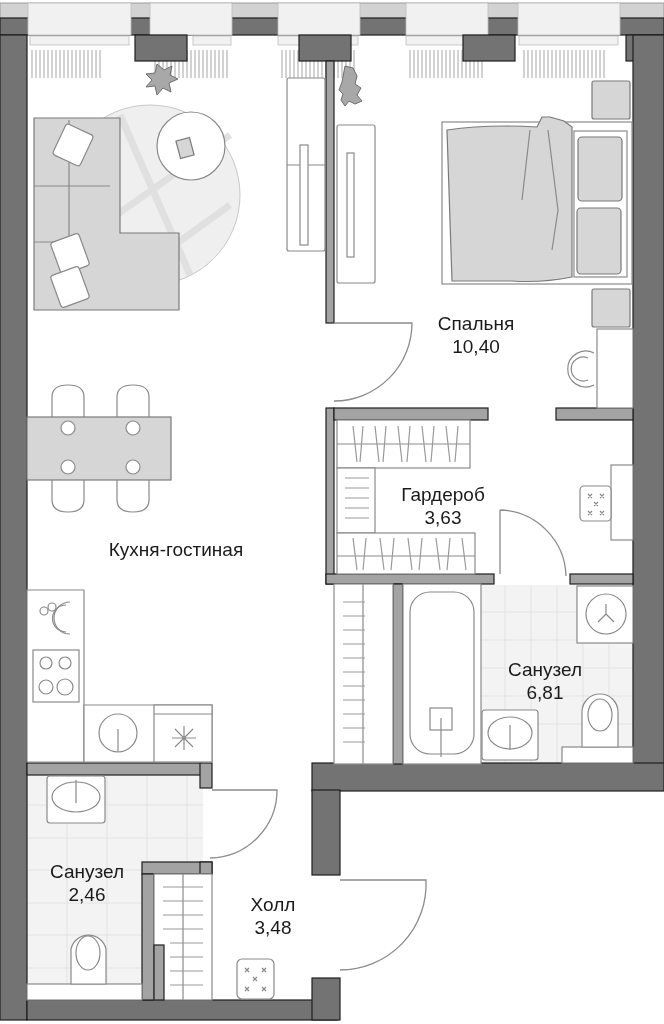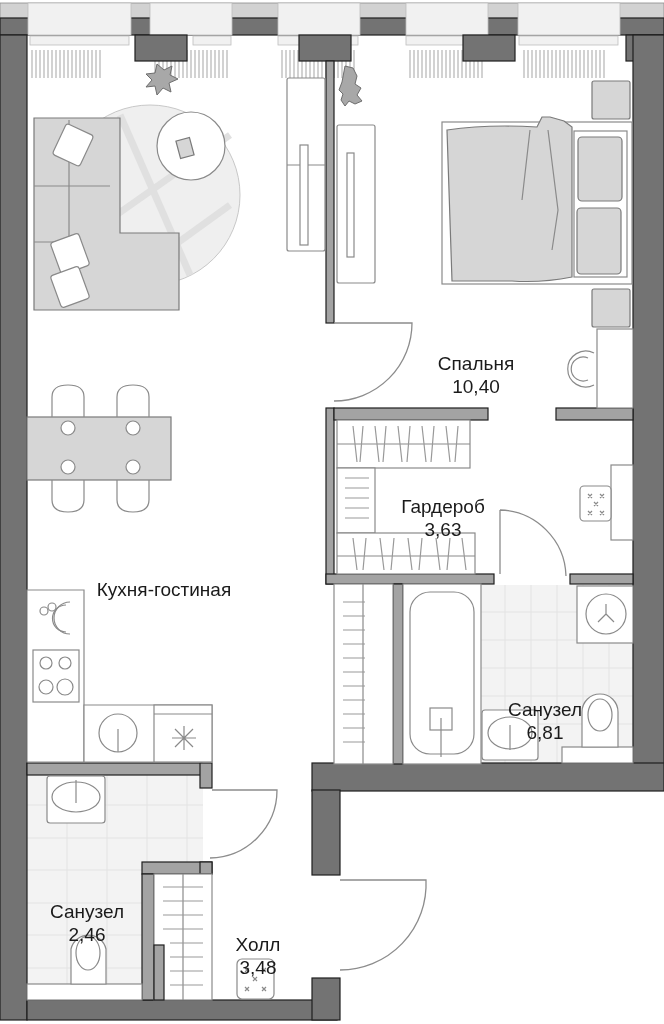--- a/index.html
+++ b/index.html
@@ -1,18 +1,18 @@
 <!DOCTYPE html>
 <html><head>
 <meta charset="utf-8">
 <style>
   html,body{margin:0;padding:0;background:#ffffff;}
   body{width:664px;height:1024px;overflow:hidden;position:relative;font-family:"Liberation Sans","DejaVu Sans",sans-serif;}
   #plan{position:absolute;left:0;top:0;width:664px;height:1024px;}
-  .room-label{position:absolute;text-align:center;color:#1a1a1a;font-size:19px;line-height:23px;transform:translateX(-50%);white-space:nowrap;margin-top:40px;}
+  .room-label{position:absolute;text-align:center;color:#1a1a1a;font-size:19px;line-height:23px;transform:translateX(-50%);white-space:nowrap;}
   .room-label .area{display:block;}
   svg .wall{fill:#737373;stroke:#1f1f1f;stroke-width:1.2;}
   svg .pwall{fill:#a3a3a3;stroke:#1f1f1f;stroke-width:1.2;}
   svg .frame{fill:#d2d2d2;stroke:#8a8a8a;stroke-width:0.8;}
   svg .glass{fill:#f1f1f1;stroke:#bdbdbd;stroke-width:0.8;}
   svg .fur{fill:#ffffff;stroke:#8a8a8a;stroke-width:1.2;}
   svg .furg{fill:#d6d6d6;stroke:#7a7a7a;stroke-width:1.2;}
   svg .line{fill:none;stroke:#8a8a8a;stroke-width:1.2;}
   svg .door{fill:none;stroke:#8c8c8c;stroke-width:1.3;}
   svg .tile{fill:#f3f3f3;}
@@ -308,31 +308,31 @@
   </g>
   <g>
     <path class="door" d="M340 880h86a86 86 0 0 1 -86 90"></path>
   </g>
 </svg>
 
 <div class="room-label" style="left:476px;top:312px;">
   <span>Спальня</span>
   <span class="area">10,40</span>
 </div>
-<div class="room-label" style="left:443px;top:455px;">
+<div class="room-label" style="left:443px;top:483px;">
   <span>Гардероб</span>
   <span class="area">3,63</span>
 </div>
-<div class="room-label" style="left:164px;top:538px;">
+<div class="room-label" style="left:176px;top:538px;">
   <span>Кухня-гостиная</span>
 </div>
 <div class="room-label" style="left:545px;top:658px;">
   <span>Санузел</span>
   <span class="area">6,81</span>
 </div>
 <div class="room-label" style="left:87px;top:860px;">
   <span>Санузел</span>
   <span class="area">2,46</span>
 </div>
-<div class="room-label" style="left:258px;top:893px;">
+<div class="room-label" style="left:273px;top:893px;">
   <span>Холл</span>
   <span class="area">3,48</span>
 </div>
 
 </body></html>

